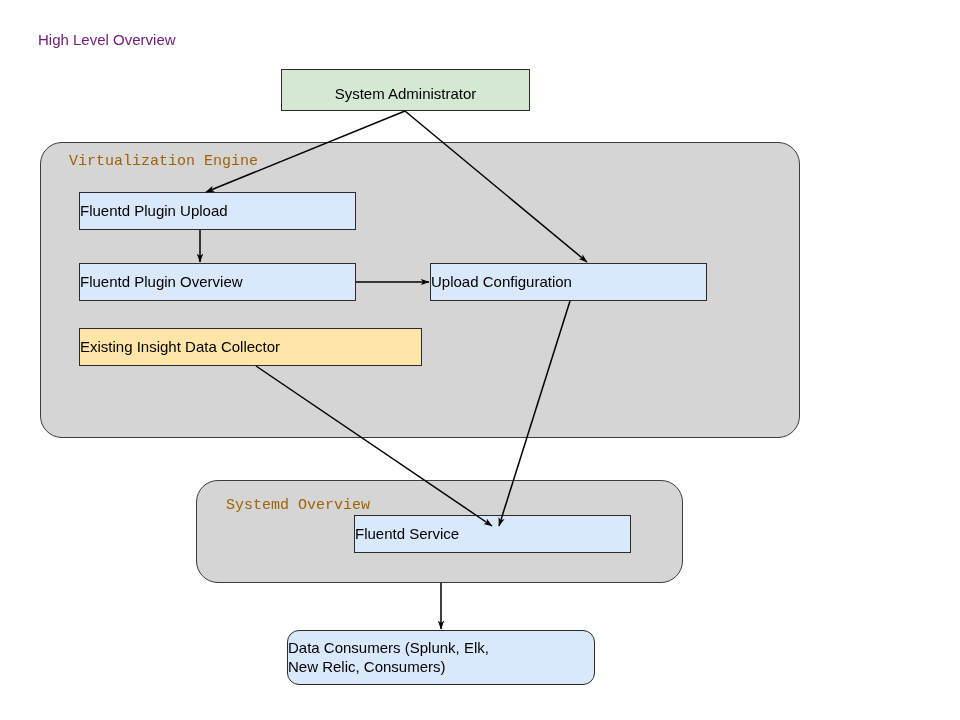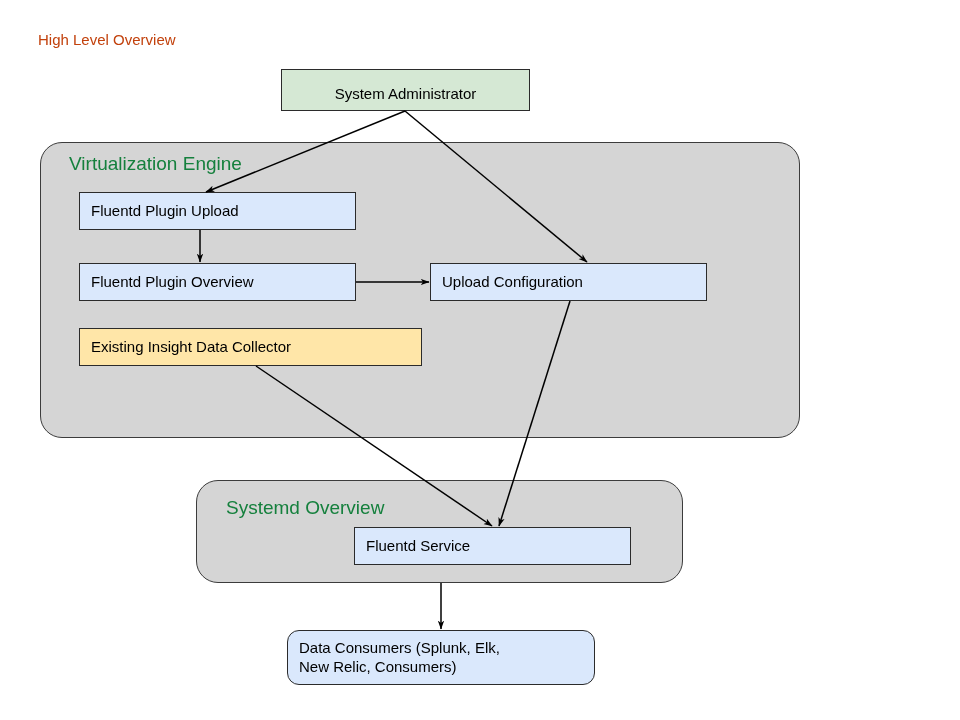--- a/index.html
+++ b/index.html
@@ -41,52 +41,52 @@
     width: 100%;
     line-height: 1.25;
   }
 
   
   #diagram-title {
     position: absolute;
     left: 38px;
     top: 31px;
     font-size: 15px;
-    color: #c2410c;
+    color: #701a75;
     white-space: nowrap;
     z-index: 4;
   }
 
   
   .group {
     position: absolute;
     box-sizing: border-box;
     background: #d5d5d5;
     border: 1px solid #3c3c3c;
     border-radius: 22px;
     z-index: 1;
   }
   .group-label {
     position: absolute;
-    font-size: 19px;
-    color: #15803d;
+    font-size: 15px;
+    color: #a16207;
     white-space: nowrap;
     z-index: 2;
+    font-family: Liberation Mono, monospace;
   }
 
   
   .fill-green  { background: #d5e8d4; border: 1.4px solid #2b2b2b; }
   .fill-blue   { background: #dae8fc; border: 1.4px solid #2b2b2b; }
   .fill-yellow { background: #ffe6a8; border: 1.4px solid #2b2b2b; }
   .rounded-box { border-radius: 12px; justify-content: center; }
 
   .node-label {
     font-size: 15px;
     color: #000;
-    padding-left: 11px;
     padding-right: 8px;
   }
   .label-center {
     text-align: center;
     padding-left: 8px;
     margin-top: 8px;
   }
 </style>
 </head>
 <body>
@@ -132,21 +132,21 @@
   </div>
 
   <div class="node fill-yellow" style="left:79px; top:328px; width:343px; height:38px;">
     <span class="node-label">Existing Insight Data Collector</span>
   </div>
 
   <div class="node fill-blue" style="left:430px; top:263px; width:277px; height:38px;">
     <span class="node-label">Upload Configuration</span>
   </div>
 
-  <div class="node fill-blue" style="left:354px; top:527px; width:277px; height:38px;align-items:center;">
+  <div class="node fill-blue" style="left:354px; top:515px; width:277px; height:38px;align-items:center;">
     <span class="node-label">Fluentd Service</span>
   </div>
 
   <div class="node fill-blue rounded-box" style="left:287px; top:630px; width:308px; height:55px;">
     <span class="node-label">
       <span>Data Consumers (Splunk, Elk,</span><br>
       <span>New Relic, Consumers)</span>
     </span>
   </div>
 

